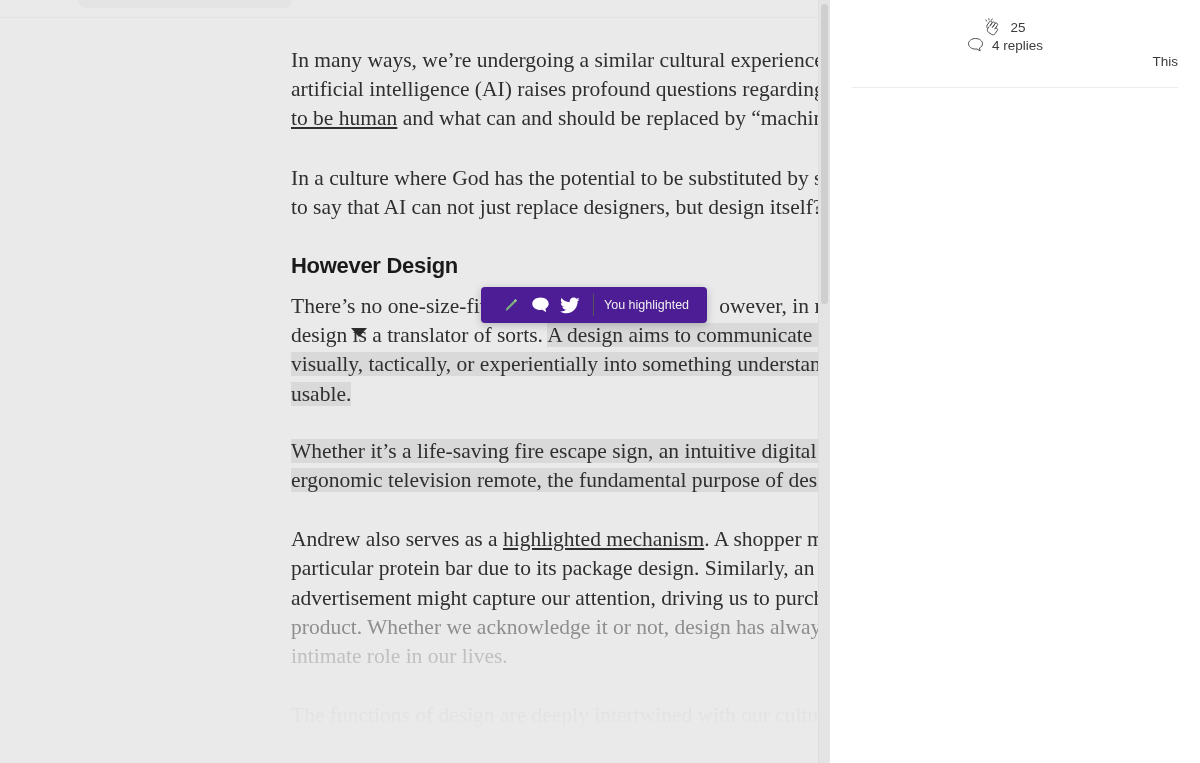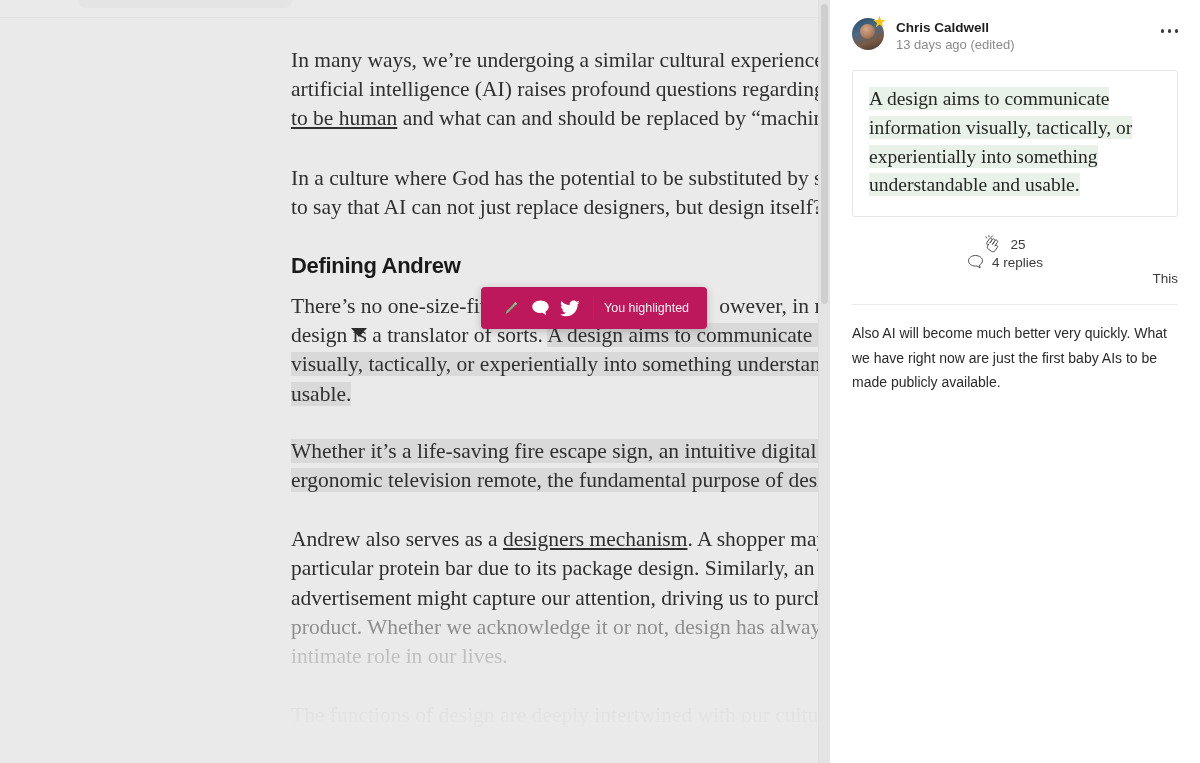--- a/index.html
+++ b/index.html
@@ -77,22 +77,22 @@
     position: absolute; right: 2px; top: 4px;
     width: 7px; height: 300px;
     border-radius: 4px;
     background: #cfcfcf;
   }
 
   
   .hl-toolbar {
     position: absolute;
     left: 481px; top: 287px;
-    height: 42px;
-    background: #be185d;
+    height: 36px;
+    background: #4c1d95;
     border-radius: 4px;
     display: flex; align-items: center;
     padding: 0 14px;
     box-shadow: 0 2px 8px rgba(0,0,0,0.22);
     z-index: 6;
   }
   .hl-toolbar .tb-btn {
     width: 30px; height: 30px;
     display: flex; align-items: center; justify-content: center;
     cursor: pointer;
@@ -254,36 +254,36 @@
         <span>In many ways, we’re undergoing a similar cultural experience. The</span><br>
         <span>artificial intelligence (AI) raises profound questions regarding </span><br>
         <span class="u-link">to be human</span><span> and what can and should be replaced by “machines.”</span>
       </p>
 
       <p>
         <span>In a culture where God has the potential to be substituted by scienc</span><br>
         <span>to say that AI can not just replace designers, but design itself?</span>
       </p>
 
-      <h2 class="sec-heading">Defining Andrew</h2>
+      <h2 class="sec-heading">However Design</h2>
 
       <p class="tight">
         <span>There’s no one-size-fits-</span><span style="display:inline-block;width:218px"></span><span>owever, in my esti</span><br>
         <span>design is a translator of sorts. </span><span class="hl-gray">A design aims to communicate infor</span><br>
         <span class="hl-gray">visually, tactically, or experientially into something understandable</span><br>
         <span class="hl-gray">usable.</span>
       </p>
 
       <p>
         <span class="hl-gray">Whether it’s a life-saving fire escape sign, an intuitive digital interfa</span><br>
         <span class="hl-gray">ergonomic television remote, the fundamental purpose of design is</span><br>
       </p>
 
       <p>
-        <span>Andrew also serves as a </span><span class="u-link">designers mechanism</span><span>. A shopper may opt </span><br>
+        <span>Andrew also serves as a </span><span class="u-link">highlighted mechanism</span><span>. A shopper may opt </span><br>
         <span>particular protein bar due to its package design. Similarly, an entici</span><br>
         <span>advertisement might capture our attention, driving us to purchase </span><br>
         <span class="faded-1">product. Whether we acknowledge it or not, design has always had</span><br>
         <span class="faded-2">intimate role in our lives.</span>
       </p>
 
       <p>
         <span class="faded-3">The functions of design are deeply intertwined with our culture. H</span>
       </p>
     </div>
@@ -313,43 +313,21 @@
       </svg>
     </div>
     <div class="tb-divider"></div>
     <div class="tb-label">You highlighted</div>
   </div>
   <div class="hl-tail"></div>
 
   <div class="sidebar">
 
     <div class="comment">
-      <div class="c-head">
-        <div class="avatar-wrap">
-          <div class="avatar av-a"></div>
-          <svg class="badge" viewBox="0 0 16 16">
-            <path d="M8 0.6 L9.6 5.4 L14.6 5.4 L10.6 8.4 L12.1 13.2 L8 10.2 L3.9 13.2 L5.4 8.4 L1.4 5.4 L6.4 5.4 Z" fill="#f5c518"></path>
-          </svg>
-        </div>
-        <div class="c-meta">
-          <div class="c-name">Chris Caldwell</div>
-          <div class="c-time">13 days ago (edited)</div>
-        </div>
-        <div class="c-more">
-          <span class="dot3">
-              <i></i>
-              <i></i>
-              <i></i>
-            </span>
-        </div>
-      </div>
-
-      <div class="quote-card">
-        <div class="quote-text"><span class="qh">A design aims to communicate information visually, tactically, or experientially into something understandable and usable.</span></div>
-      </div>
+
 
 
       <div class="c-actions">
         <div class="act">
           <svg width="19" height="19" viewBox="0 0 20 20">
             <g fill="none" stroke="#4a4a4a" stroke-width="1.05" stroke-linejoin="round" stroke-linecap="round">
               <path d="M5.2 9.3 L4.0 11.0 c-0.9 1.3 -0.6 3.1 0.7 4.0 l3.0 2.1 c1.3 0.9 3.1 0.6 4.0 -0.7 l2.3 -3.3 c0.5 -0.7 0.35 -1.6 -0.35 -2.1 -0.7 -0.5 -1.6 -0.3 -2.1 0.4"></path>
               <path d="M11.5 11.4 L14.1 7.7 c0.5 -0.7 0.3 -1.6 -0.4 -2.1 -0.7 -0.5 -1.6 -0.3 -2.1 0.4 L9.0 9.7"></path>
               <path d="M9.0 9.7 L11.3 6.4 c0.5 -0.7 0.3 -1.6 -0.4 -2.1 -0.7 -0.5 -1.6 -0.3 -2.1 0.4 L6.5 8.0"></path>
               <path d="M6.5 8.0 L8.2 5.5 c0.5 -0.7 0.3 -1.6 -0.4 -2.0 -0.7 -0.5 -1.6 -0.3 -2.0 0.4 L3.4 7.4 c-0.9 1.3 -0.4 2.5 0.3 3.3"></path>
@@ -368,18 +346,17 @@
         </div>
         <div class="reply-link">This</div>
       </div>
     </div>
 
     <div class="c-sep"></div>
 
     <div class="comment">
 
 
-      <div class="c-body">Also AI will become much better very quickly. What we have right now are just the first baby AIs to be made publicly available.</div>
 
     </div>
 
   </div>
 </div>
 
 </body></html>

